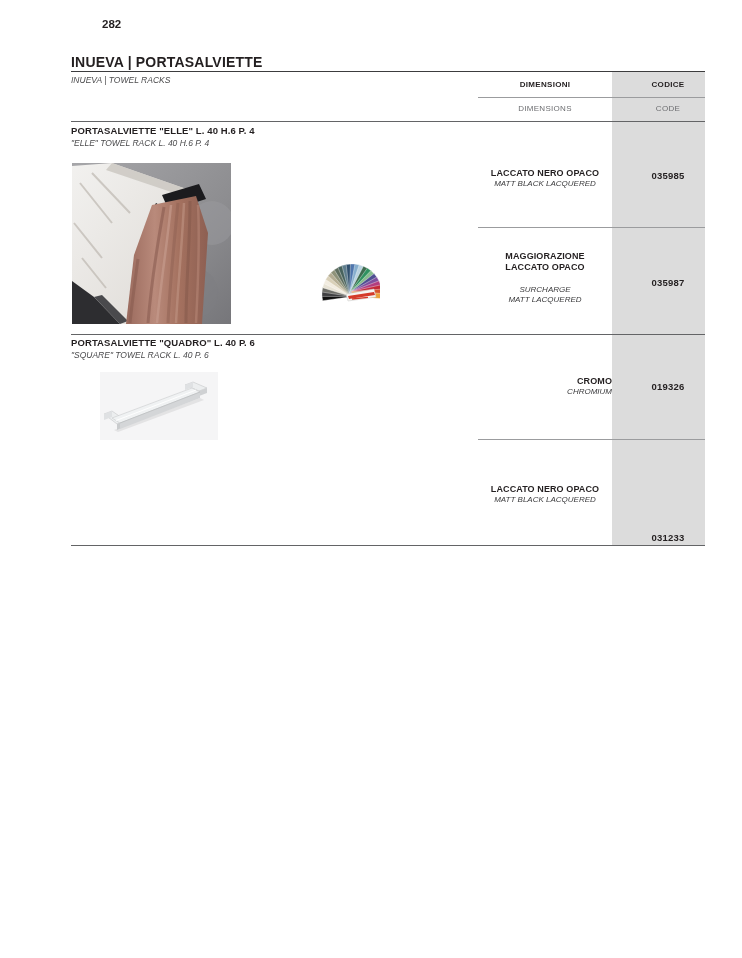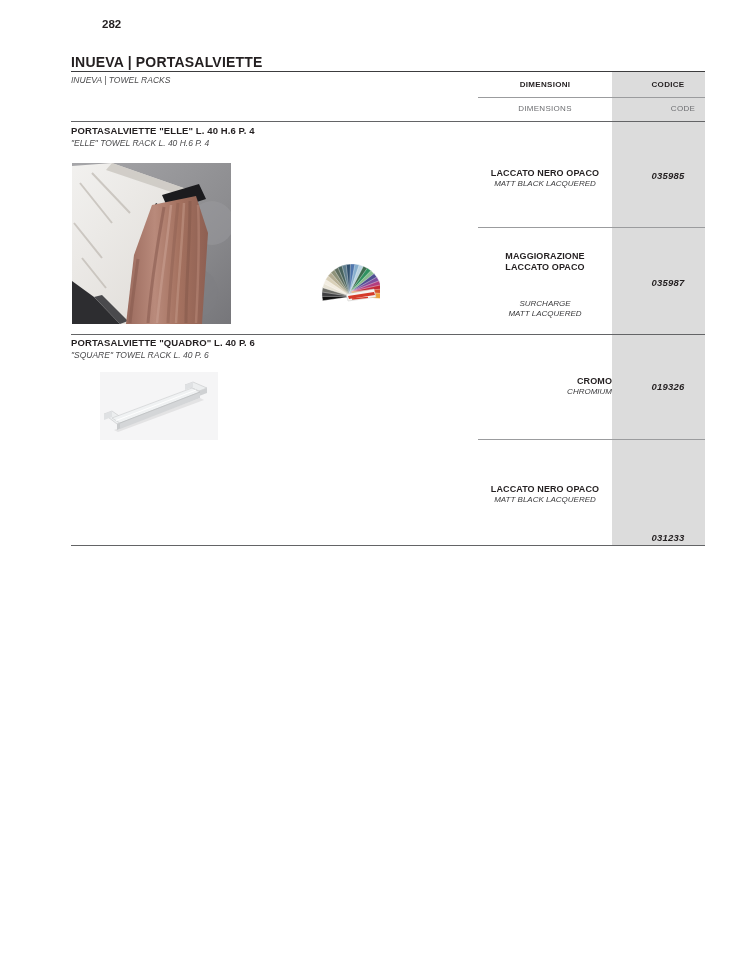--- a/index.html
+++ b/index.html
@@ -23,41 +23,41 @@
   .dim-col{left:478px;width:134px;text-align:center;}
   .code-col{left:612px;width:112px;text-align:center;}
   .hdr-it{font-size:8px;font-weight:bold;letter-spacing:.3px;}
   .hdr-en{font-size:8px;color:#6d6e71;letter-spacing:.3px;}
   
   .prod-name{left:71px;font-size:9.5px;font-weight:bold;letter-spacing:.1px;}
   .prod-sub{left:71px;font-size:8.5px;font-style:italic;color:#4b4b4d;}
   
   .finish-it{font-size:9px;font-weight:bold;line-height:1.22;white-space:pre-line;letter-spacing:.1px;}
   .finish-en{font-size:8px;font-style:italic;line-height:1.25;white-space:pre-line;color:#3a3a3c;}
-  .finish-en.gap{margin-top:26px;}
-  .code-val{font-size:9.5px;font-weight:bold;font-style:italic;letter-spacing:.2px;}
+  .finish-en.gap{margin-top:12px;}
+  .code-val{font-size:9.5px;font-weight:bold;letter-spacing:.2px;}
   
   .photo{display:block;}
 </style>
 </head>
 <body>
 
 <div class="abs page-number">282</div>
 
 <div class="abs title">INUEVA | PORTASALVIETTE</div>
 <div class="abs title-rule"></div>
 <div class="abs subtitle">INUEVA | TOWEL RACKS</div>
 
 <div class="abs code-col-bg"></div>
 
 <div class="abs dim-col hdr-it" style="top:80px;">DIMENSIONI</div>
 <div class="abs code-col hdr-it" style="top:80px;">CODICE</div>
 <div class="abs rule-inner" style="top:97px;"></div>
 <div class="abs dim-col hdr-en" style="top:104px;">DIMENSIONS</div>
-<div class="abs code-col hdr-en" style="top:104px;margin-left:15px;">CODE</div>
+<div class="abs code-col hdr-en" style="top:104px;">CODE</div>
 <div class="abs rule-full" style="top:121px;"></div>
 
 <div class="abs prod-name" style="top:125px;">PORTASALVIETTE "ELLE" L. 40 H.6 P. 4</div>
 <div class="abs prod-sub" style="top:138px;">"ELLE" TOWEL RACK L. 40 H.6 P. 4</div>
 
 <svg class="abs photo" style="left:72px;top:163px;" width="159" height="161" viewBox="0 0 159 161" role="img">
   <defs>
     <linearGradient id="concrete" x1="0" y1="0" x2="1" y2="1">
       <stop offset="0" stop-color="#a6a6a9"></stop>
         <stop offset="0.6" stop-color="#8d8d90"></stop>

